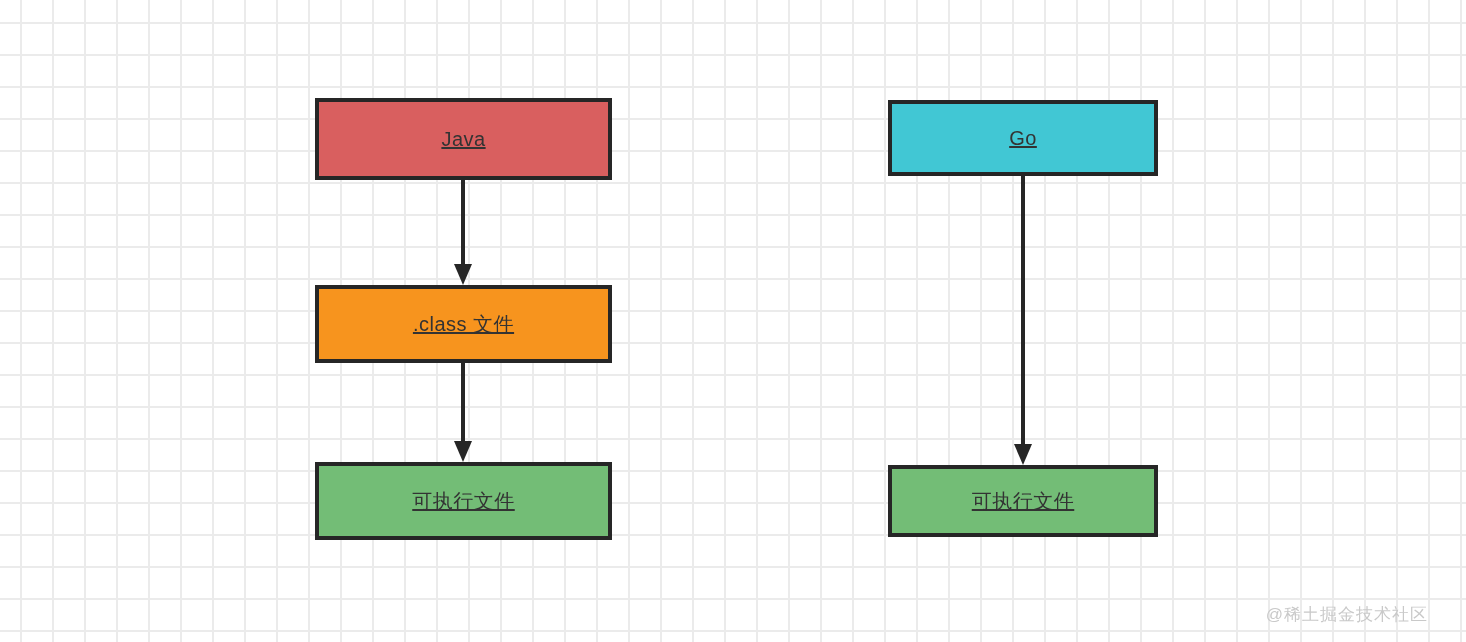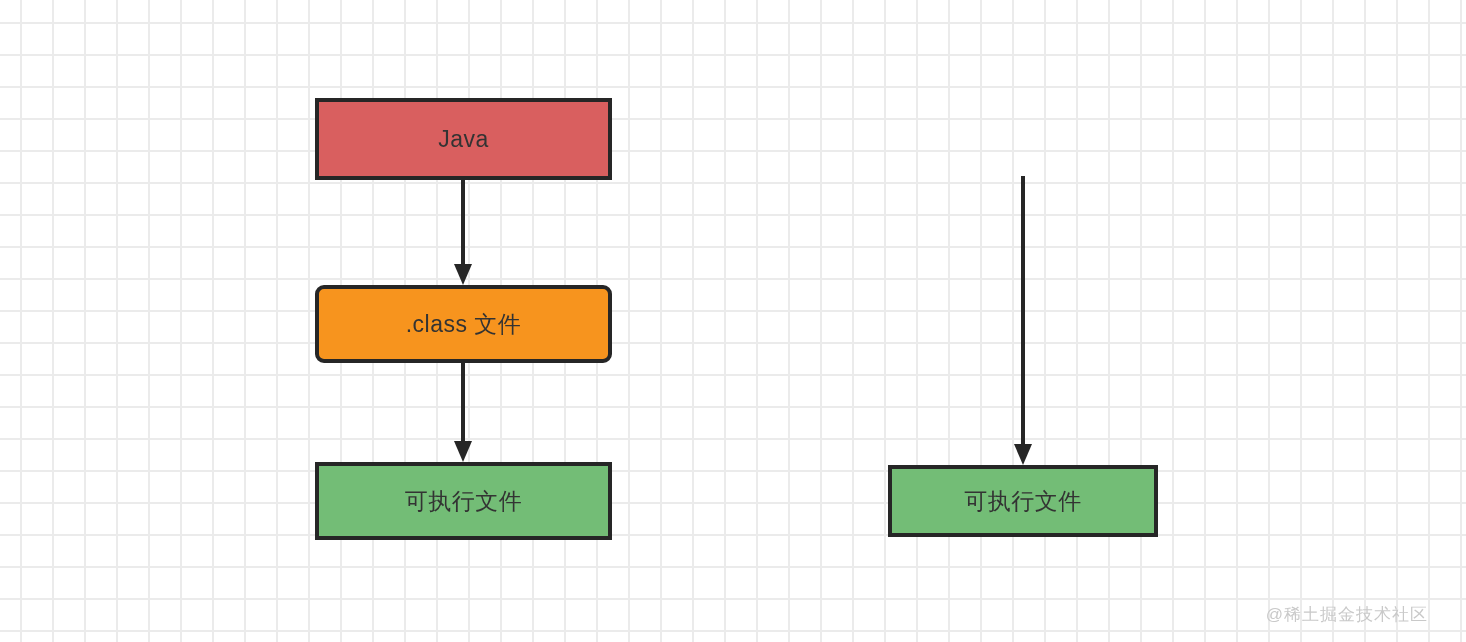--- a/index.html
+++ b/index.html
@@ -20,23 +20,24 @@
 
   .node {
     position: absolute;
     border: 4px solid #262626;
     display: flex;
     align-items: center;
     justify-content: center;
   }
   .node-label {
     color: #333333;
-    font-size: 23px;
+    font-size: 20px;
     letter-spacing: 0.5px;
     white-space: nowrap;
+    text-decoration: underline;
   }
 
   .node-java      { left: 315px; top:  98px; width: 297px; height: 82px; }
   .node-class     { left: 315px; top: 285px; width: 297px; height: 78px; }
   .node-exec-left { left: 315px; top: 462px; width: 297px; height: 78px; }
   .node-go        { left: 888px; top: 100px; width: 270px; height: 76px; }
   .node-exec-right{ left: 888px; top: 465px; width: 270px; height: 72px; }
 
   .arrow { position: absolute; width: 18px; }
   .arrow-1 { left: 454px; top: 180px; height: 105px; }
@@ -80,33 +81,36 @@
 
   <div class="node node-java" style="background-color: rgb(217, 95, 95);">
     <span class="node-label">Java</span>
   </div>
 
   <div class="arrow arrow-1">
     <div class="arrow-line"></div>
     <div class="arrow-head"></div>
   </div>
 
-  <div class="node node-class" style="background-color: rgb(247, 148, 30); border-radius: 9px;">
+  <div class="node node-class" style="background-color: rgb(247, 148, 30);">
     <span class="node-label">.class 文件</span>
   </div>
 
   <div class="arrow arrow-2">
     <div class="arrow-line"></div>
     <div class="arrow-head"></div>
   </div>
 
   <div class="node node-exec-left" style="background-color: rgb(115, 189, 118);">
     <span class="node-label">可执行文件</span>
   </div>
 
+  <div class="node node-go" style="background-color: rgb(65, 199, 212);">
+    <span class="node-label">Go</span>
+  </div>
 
   <div class="arrow arrow-3">
     <div class="arrow-line"></div>
     <div class="arrow-head"></div>
   </div>
 
   <div class="node node-exec-right" style="background-color: rgb(115, 189, 118);">
     <span class="node-label">可执行文件</span>
   </div>
 

